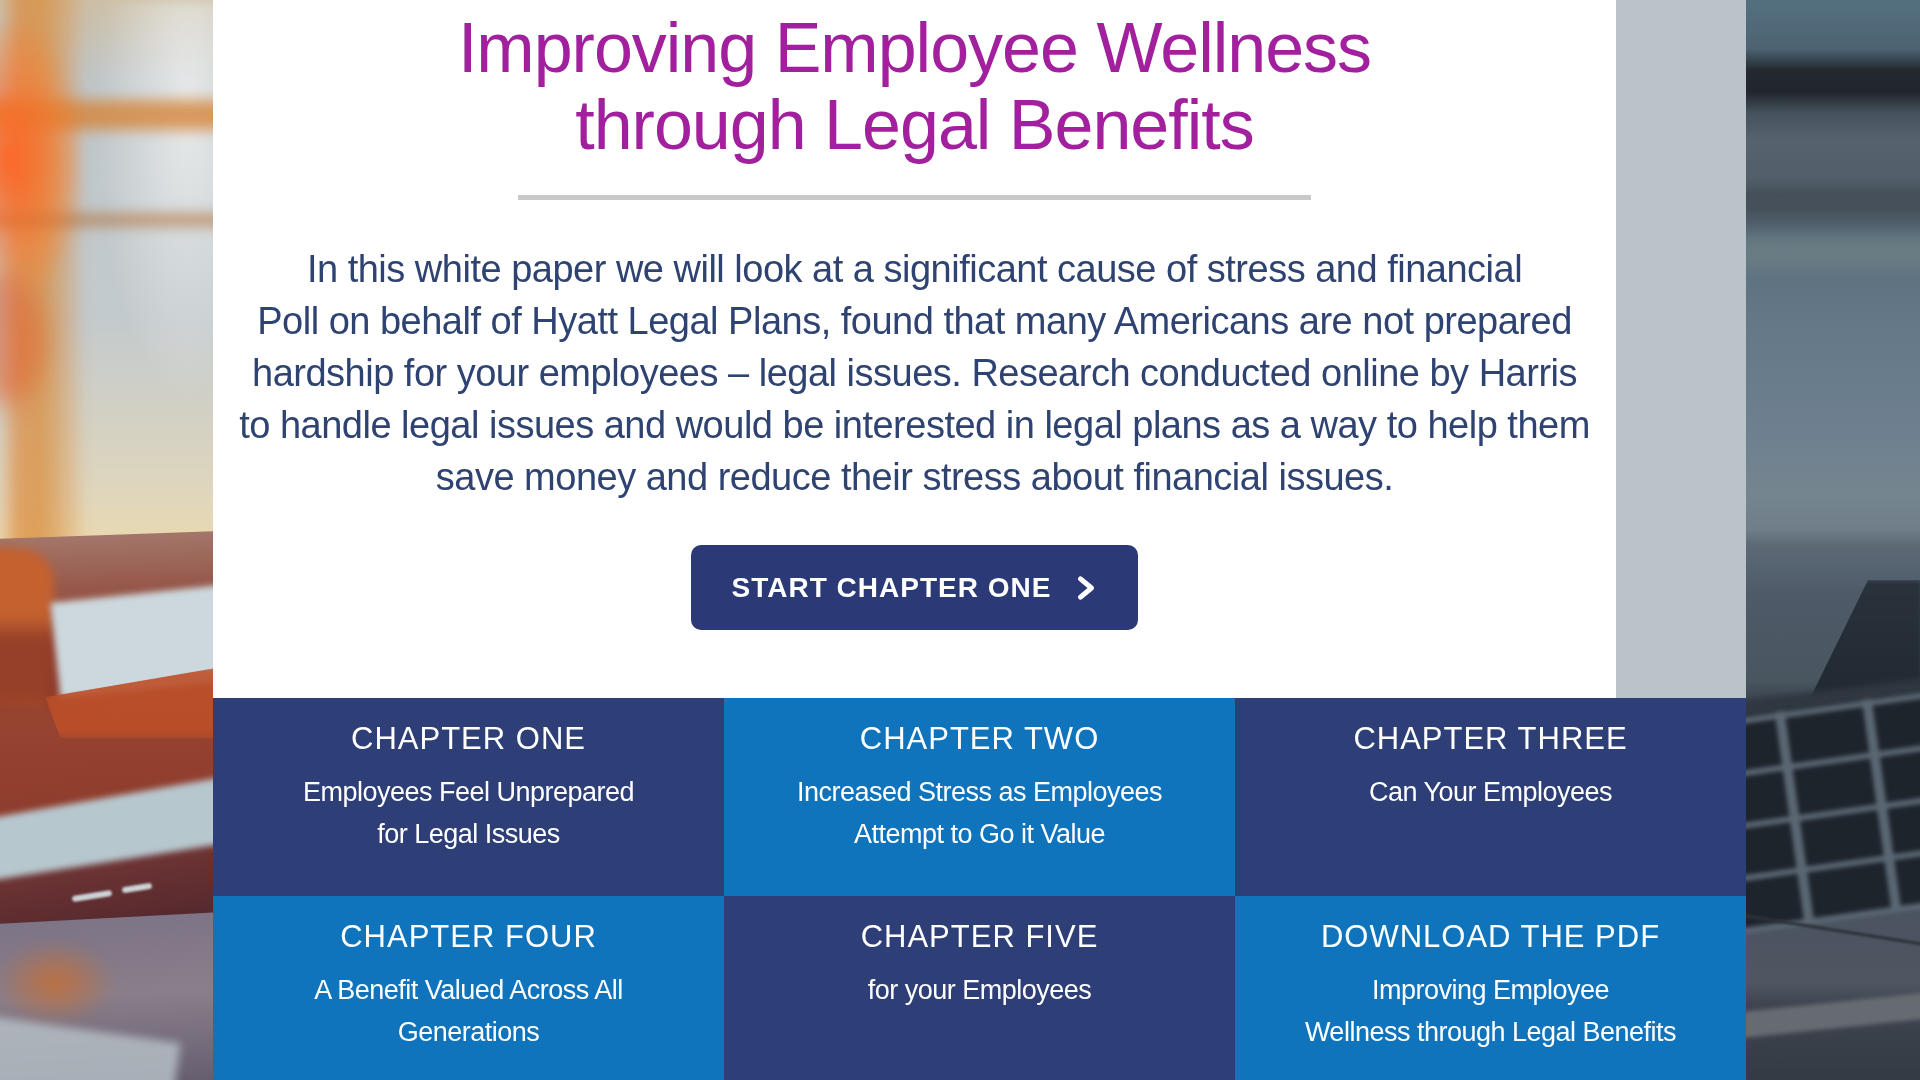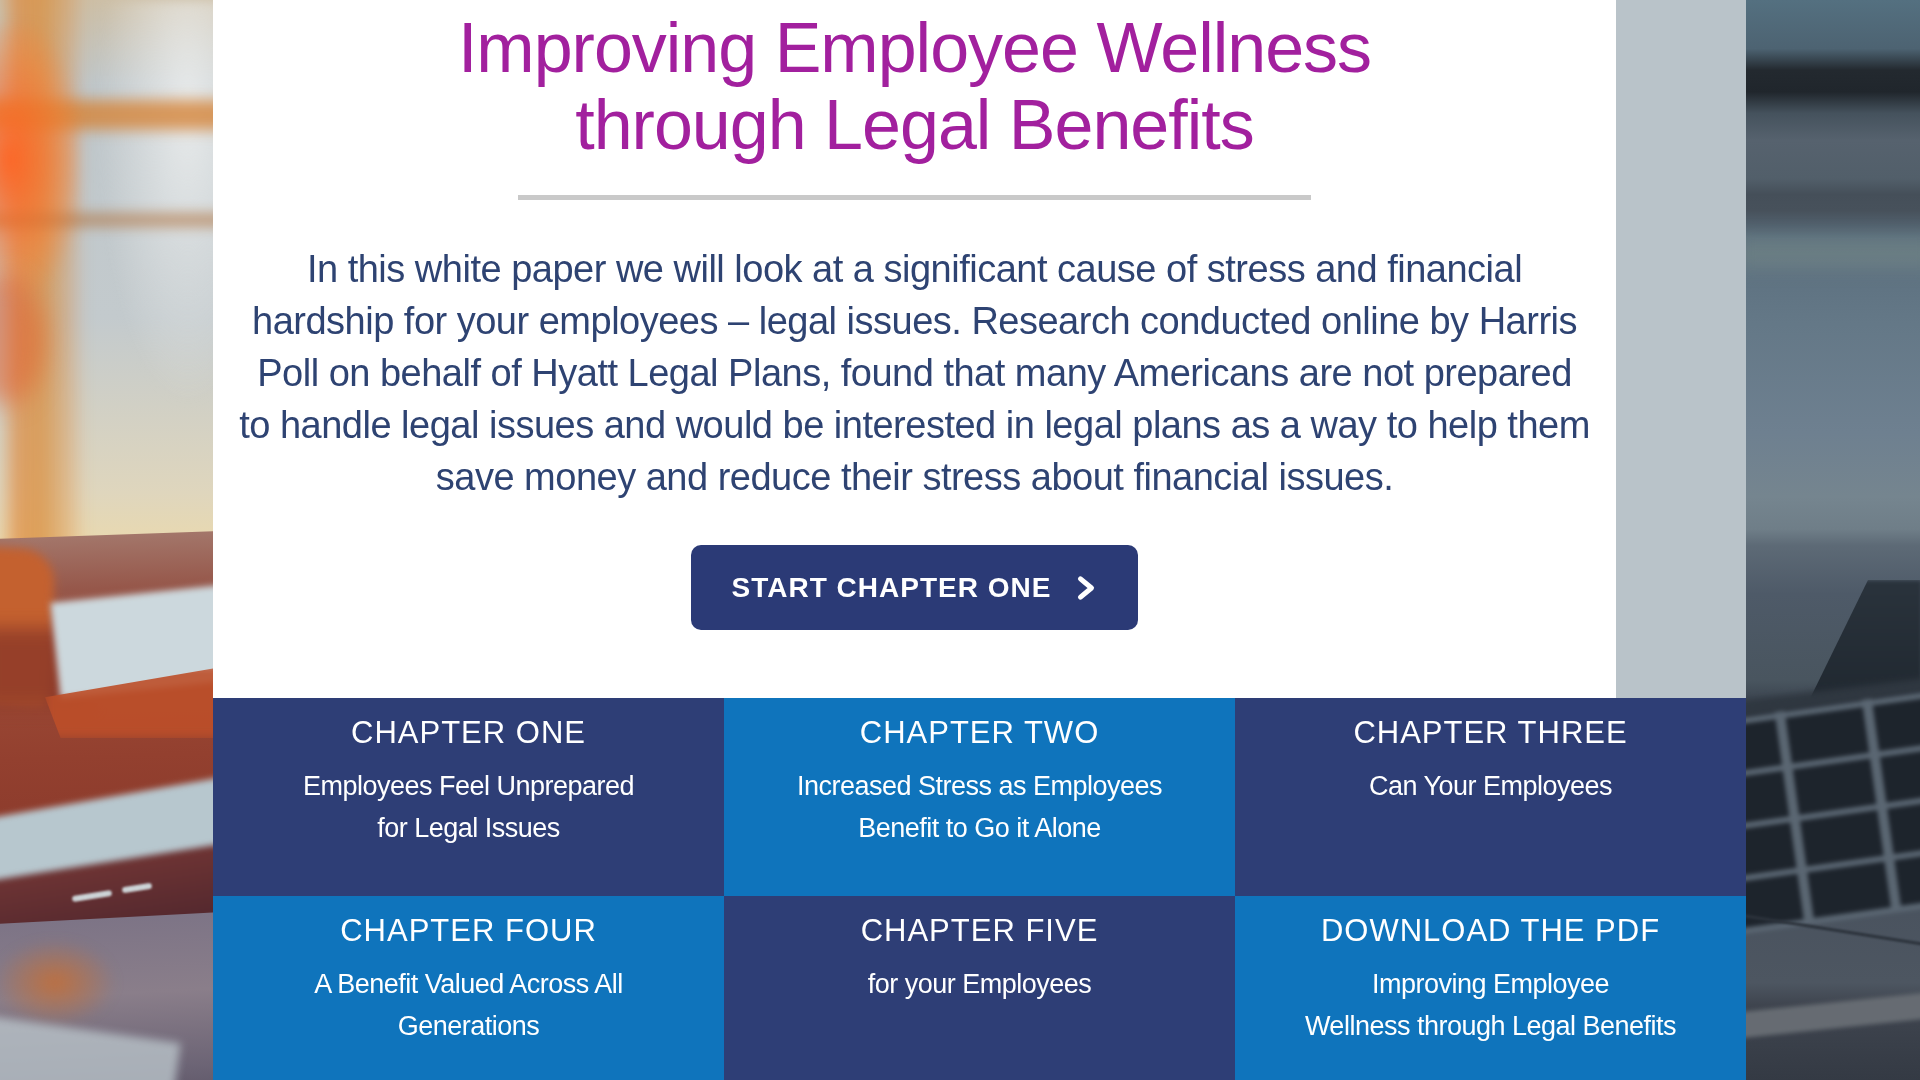--- a/index.html
+++ b/index.html
@@ -90,21 +90,21 @@
   .intro div{white-space:nowrap;}
   .cta{display:flex;align-items:center;justify-content:center;gap:24px;
     width:447px;height:85px;margin:42px auto 0;border:none;border-radius:10px;
     background:var(--button-navy,#2b3a76);color:#fff;cursor:pointer;
     font-family:"Liberation Sans",sans-serif;font-size:28px;font-weight:700;letter-spacing:1px;}
   .cta svg{display:block;}
 
   
   .grid{display:grid;grid-template-columns:repeat(3,511px);grid-template-rows:198px 200px;width:1533px;}
   .tile{display:flex;flex-direction:column;align-items:center;text-align:center;
-    padding-top:16px;color:#fff;text-decoration:none;cursor:pointer;}
+    padding-top:22px;color:#fff;text-decoration:none;cursor:pointer;}
   .tile.navy{background:var(--tile-navy,#2e3e76);}
   .tile.blue{background:var(--tile-blue,#0f74bc);}
   .tile-heading{font-size:31px;line-height:38px;font-weight:400;letter-spacing:1px;margin-bottom:13px;}
   .tile-title{font-size:27px;line-height:42px;font-weight:400;letter-spacing:-0.5px;}
 </style>
 </head>
 <body>
 
 <div class="photo photo-left">
   <div class="layer lp-window"></div>
@@ -141,22 +141,22 @@
 <div class="content">
 
   <div class="hero">
     <h1 class="hero-title">
       <div>Improving Employee Wellness</div>
       <div>through Legal Benefits</div>
     </h1>
     <div class="divider"></div>
     <div class="intro">
       <div>In this white paper we will look at a significant cause of stress and financial</div>
+      <div>Poll on behalf of Hyatt Legal Plans, found that many Americans are not prepared</div>
       <div>hardship for your employees – legal issues. Research conducted online by Harris</div>
-      <div>Poll on behalf of Hyatt Legal Plans, found that many Americans are not prepared</div>
       <div>to handle legal issues and would be interested in legal plans as a way to help them</div>
       <div>save money and reduce their stress about financial issues.</div>
     </div>
     <button class="cta">
       <span>START CHAPTER ONE</span>
       <svg width="22" height="28" viewBox="0 0 24 28">
         <path d="M6 4 L18 14 L6 24" fill="none" stroke="#ffffff" stroke-width="5.5" stroke-linecap="round" stroke-linejoin="round"></path>
       </svg>
     </button>
   </div>
@@ -166,21 +166,21 @@
       <div class="tile-heading">CHAPTER ONE</div>
       <div class="tile-title">
         <div>Employees Feel Unprepared</div>
         <div>for Legal Issues</div>
       </div>
     </a>
     <a class="tile blue">
       <div class="tile-heading">CHAPTER TWO</div>
       <div class="tile-title">
         <div>Increased Stress as Employees</div>
-        <div>Benefit to Go it Alone</div>
+        <div>Attempt to Go it Value</div>
       </div>
     </a>
     <a class="tile navy">
       <div class="tile-heading">CHAPTER THREE</div>
       <div class="tile-title">
         <div>Can Your Employees</div>
       </div>
     </a>
     <a class="tile blue">
       <div class="tile-heading">CHAPTER FOUR</div>

